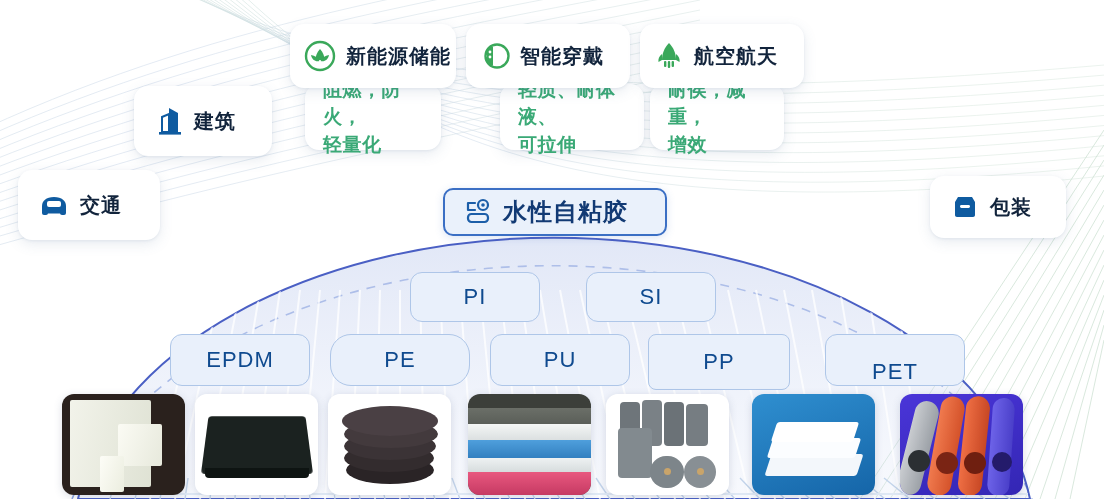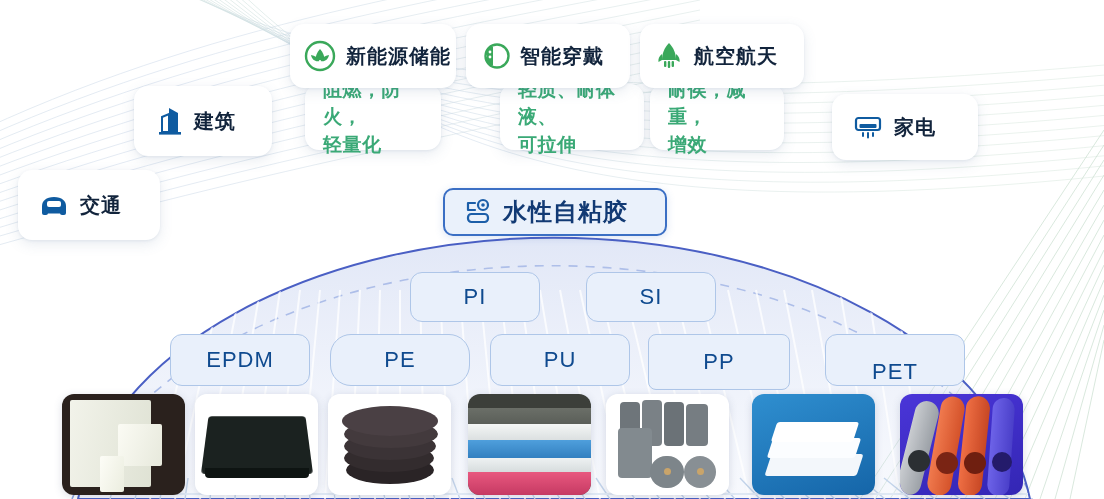--- a/index.html
+++ b/index.html
@@ -274,31 +274,28 @@
       <path d="M15 3 C20 8 22 14 22 20 L8 20 C8 14 10 8 15 3 Z" fill="#3aa85a"></path>
       <path d="M8 14 C5 16 4 19 4.5 22 L8 20 Z" fill="#3aa85a"></path>
       <path d="M22 14 C25 16 26 19 25.5 22 L22 20 Z" fill="#3aa85a"></path>
       <rect x="10" y="21" width="2.4" height="6" rx="1" fill="#3aa85a"></rect>
       <rect x="13.8" y="21" width="2.4" height="7" rx="1" fill="#3aa85a"></rect>
       <rect x="17.6" y="21" width="2.4" height="6" rx="1" fill="#3aa85a"></rect>
     </svg>
     <span class="card-label">航空航天</span>
   </div>
 
-  <div class="card icon-card" style="left:832px;top:94px;width:146px;height:66px;">
-    <svg class="ico" width="32" height="28" viewBox="0 0 32 28">
-      <rect x="4" y="5" width="24" height="12" rx="2.4" fill="none" stroke="#0f5ba0" stroke-width="2.2"></rect>
-      <rect x="7.5" y="11" width="17" height="4" rx="1" fill="#0f5ba0"></rect>
-      <path d="M11 20 L11 23" stroke="#0f5ba0" stroke-width="2" stroke-linecap="round"></path>
-      <path d="M16 20 L16 24.5" stroke="#0f5ba0" stroke-width="2" stroke-linecap="round"></path>
-      <path d="M21 20 L21 23" stroke="#0f5ba0" stroke-width="2" stroke-linecap="round"></path>
-    </svg>
-    <span class="card-label">家电</span>
-  </div>
-
+
+  <div class="card icon-card" style="left:930px;top:176px;width:136px;height:62px;">
+    <svg class="ico" width="30" height="28" viewBox="0 0 30 28">
+      <path d="M5 9 L8 4 L22 4 L25 9 L25 22 C25 23.2 24.2 24 23 24 L7 24 C5.8 24 5 23.2 5 22 Z" fill="#0f5ba0"></path>
+      <rect x="10" y="12" width="10" height="3" rx="1.4" fill="#ffffff"></rect>
+    </svg>
+    <span class="card-label">包装</span>
+  </div>
 
   <div class="center-pill">
     <svg class="ico" width="30" height="28" viewBox="0 0 30 28">
       <path d="M5 5 L12 5 M5 5 L5 12 M5 12 L12 12" fill="none" stroke="#1c5ea8" stroke-width="2.2" stroke-linecap="round"></path>
       <circle cx="20" cy="7" r="5" fill="none" stroke="#1c5ea8" stroke-width="2.2"></circle>
       <circle cx="20" cy="7" r="1.8" fill="#1c5ea8"></circle>
       <rect x="5" y="16" width="20" height="8" rx="3.4" fill="none" stroke="#1c5ea8" stroke-width="2.2"></rect>
     </svg>
     <span class="center-label">水性自粘胶</span>
   </div>

